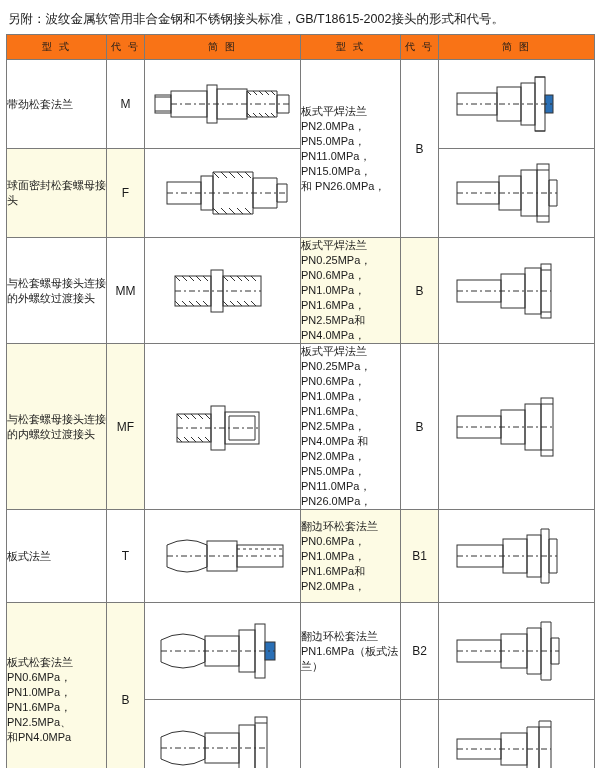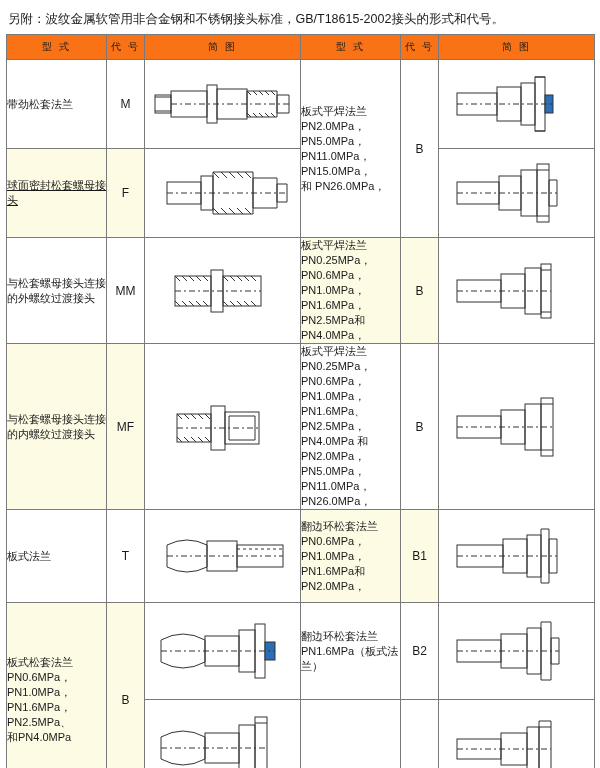--- a/index.html
+++ b/index.html
@@ -116,21 +116,21 @@
             <rect x="94" y="16" width="10" height="54"></rect>
             <rect x="104" y="34" width="8" height="18" fill="#2a6fb5" stroke="#333"></rect>
             <line x1="16" y1="43" x2="112" y2="43" stroke-dasharray="6 3 2 3"></line>
             <path d="M94 16 h10 M94 70 h10"></path>
           </g>
         </svg>
       </td>
     </tr>
 
     <tr>
-      <td class="name yellow" style="height: 88px; white-space: pre-line; text-decoration: underline;">球面密封松套螺母接头</td>
+      <td class="name yellow" style="height: 88px; white-space: pre-line;">球面密封松套螺母接头</td>
       <td class="code yellow">F</td>
       <td class="fig">
         <svg width="152" height="86" viewBox="0 0 152 86">
           <g fill="none" stroke="#333" stroke-width="1">
             <rect x="20" y="32" width="34" height="22"></rect>
             <rect x="54" y="26" width="12" height="34"></rect>
             <path d="M66 22 h40 v42 h-40 z"></path>
             <path d="M106 28 h24 v30 h-24 z"></path>
             <path d="M130 34 h10 v18 h-10 z"></path>
             <line x1="20" y1="43" x2="140" y2="43" stroke-dasharray="6 3 2 3"></line>

